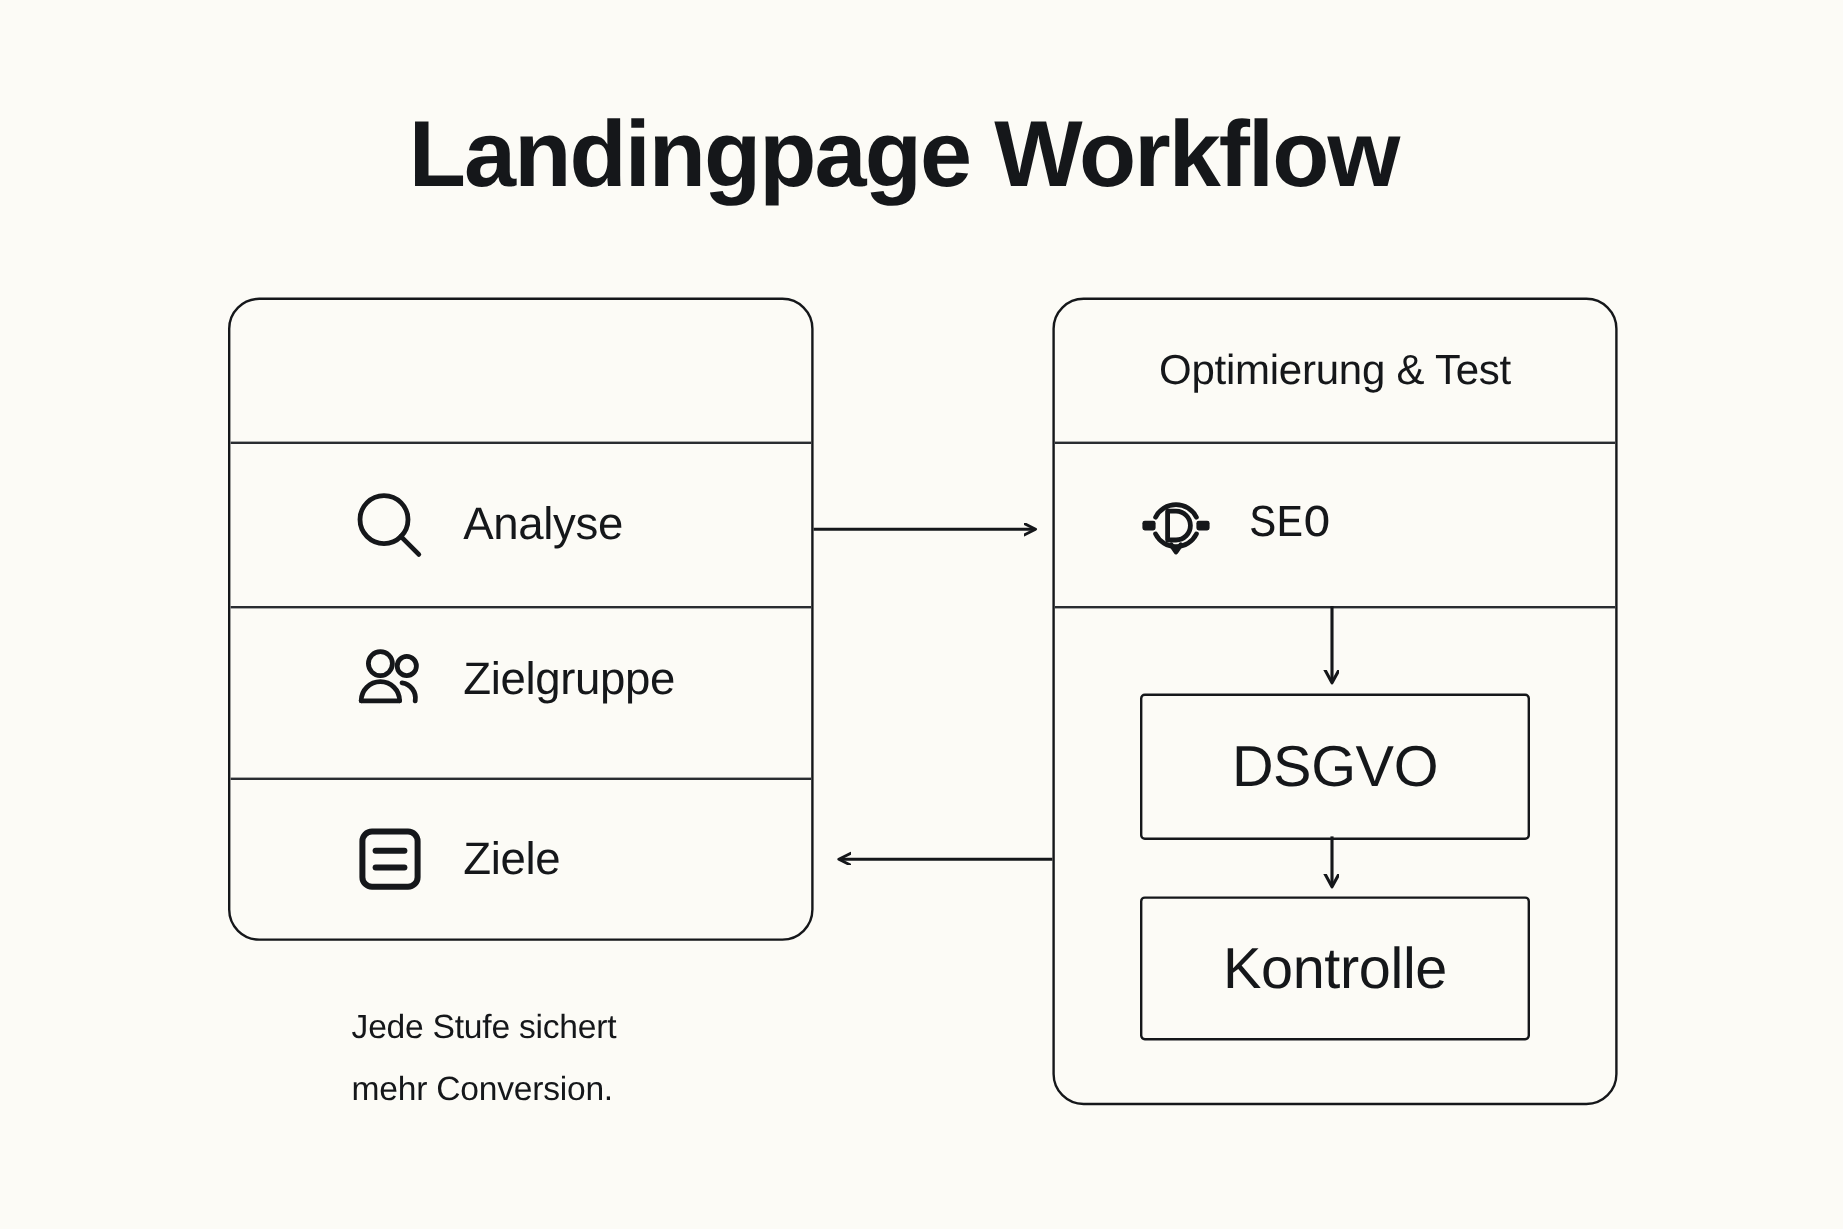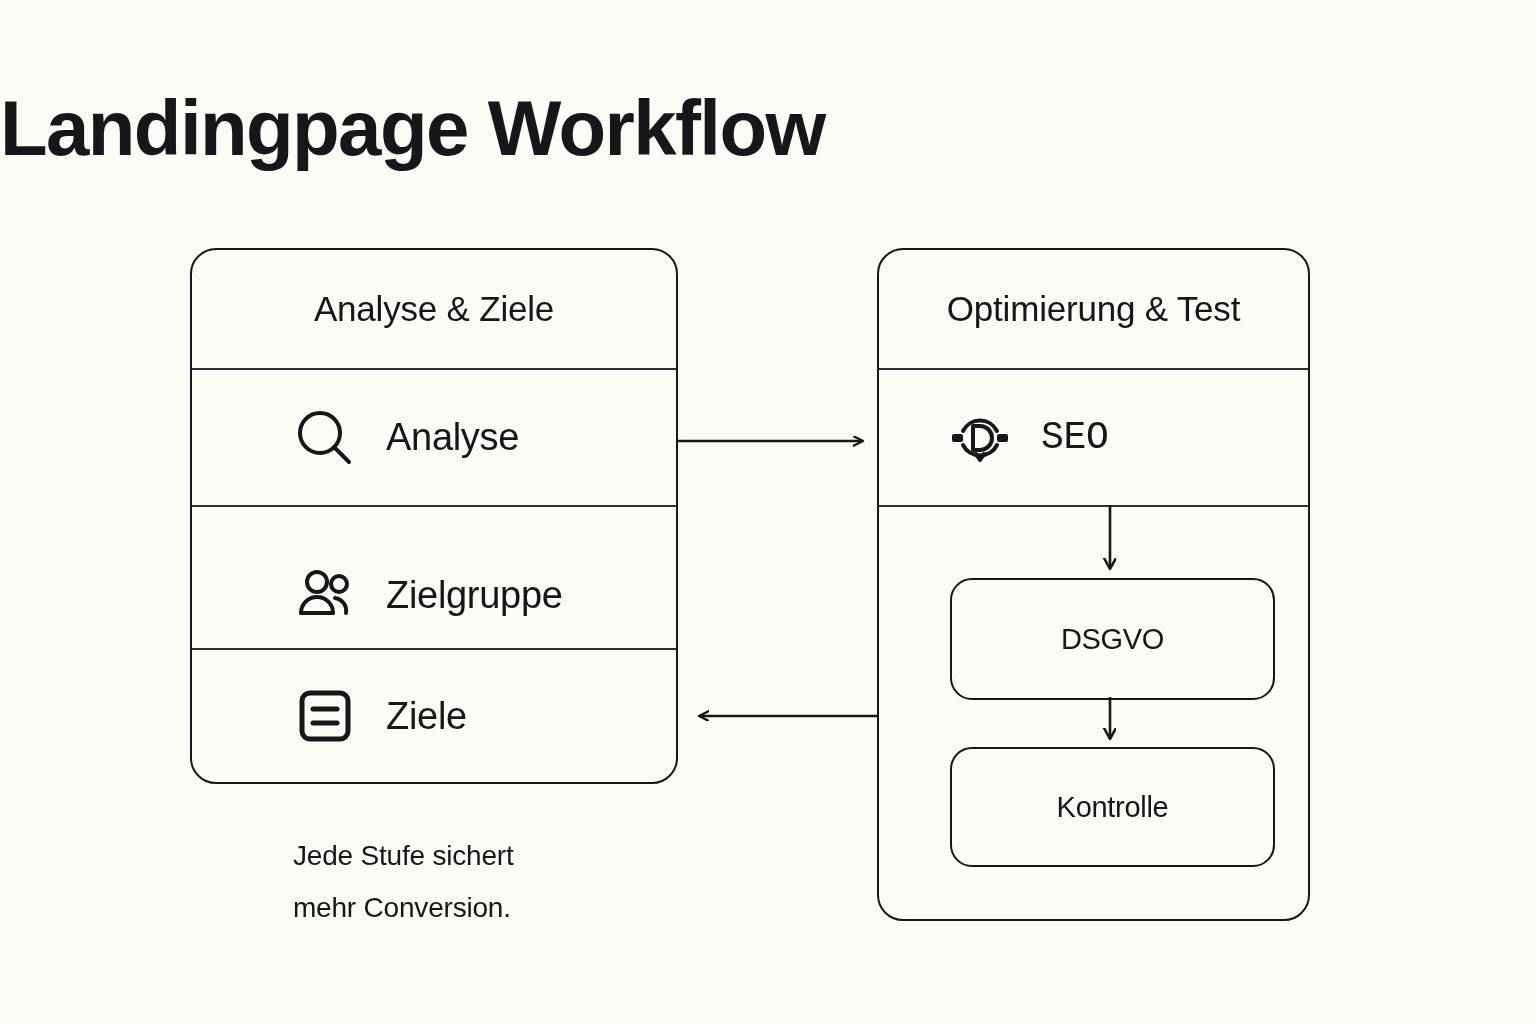--- a/index.html
+++ b/index.html
@@ -21,21 +21,21 @@
     width: 1536px;
     height: 1024px;
   }
 
   
   .page-title {
     position: absolute;
     left: 0;
     top: 82px;
     width: 1506px;
-    text-align: left;
+    text-align: center;
     font-size: 78px;
     line-height: 92px;
     font-weight: 700;
     letter-spacing: -1.6px;
     color: #15171a;
     white-space: nowrap;
   }
 
   
   .card {
@@ -48,21 +48,21 @@
   }
   #card-left {
     left: 190px;
     top: 248px;
     width: 488px;
     height: 536px;
   }
   #card-right {
     left: 877px;
     top: 248px;
-    width: 433px;
+    width: 471px;
     height: 673px;
   }
 
   .card-header {
     position: absolute;
     left: 0;
     top: 0;
     width: 100%;
     height: 118px;
     display: flex;
@@ -106,45 +106,45 @@
   .row-label {
     font-size: 38px;
     letter-spacing: -0.3px;
     font-weight: 400;
     color: #15171a;
     white-space: nowrap;
   }
 
   
   #row-analyse    { top: 370px; height: 135px; }
-  #row-zielgruppe { top: 507px; height: 177px; }
+  #row-zielgruppe { top: 478px; height: 177px; }
   #row-ziele      { top: 650px; height: 132px; }
   #row-seo        { top: 370px; height: 135px; font-family: Liberation Mono, monospace; }
 
   #row-analyse .row-inner,
   #row-zielgruppe .row-inner,
   #row-ziele .row-inner {
     width: 320px;
     margin-left: 104px;
   }
   #row-seo .row-inner {
     width: 300px;
     margin-left: 72px;
   }
 
   
   .pill {
     position: absolute;
     box-sizing: border-box;
     border: 2px solid #15171a;
-    border-radius: 22px;
+    border-radius: 4px;
     display: flex;
     align-items: center;
     justify-content: center;
-    font-size: 29px;
+    font-size: 48px;
     letter-spacing: -0.3px;
     color: #15171a;
     background: transparent;
   }
   #pill-dsgvo {
     left: 71px;
     top: 328px;
     width: 325px;
     height: 122px;
   }
@@ -180,21 +180,20 @@
   }
 </style>
 </head>
 <body>
 
 <div id="canvas">
 
   <div class="page-title">Landingpage Workflow</div>
 
   <div class="card" id="card-left">
-    <div class="card-header">Analyse &amp; Ziele</div>
     <div class="divider" style="top:118px"></div>
     <div class="divider" style="top:255px"></div>
     <div class="divider" style="top:398px"></div>
   </div>
 
   <div class="card-row" id="row-analyse" style="left:190px;width:488px">
     <div class="row-inner">
       <span class="row-icon">
         <svg width="62" height="62" viewBox="0 0 62 62" fill="none">
           <circle cx="26" cy="26" r="20" stroke="#15171a" stroke-width="4"></circle>

